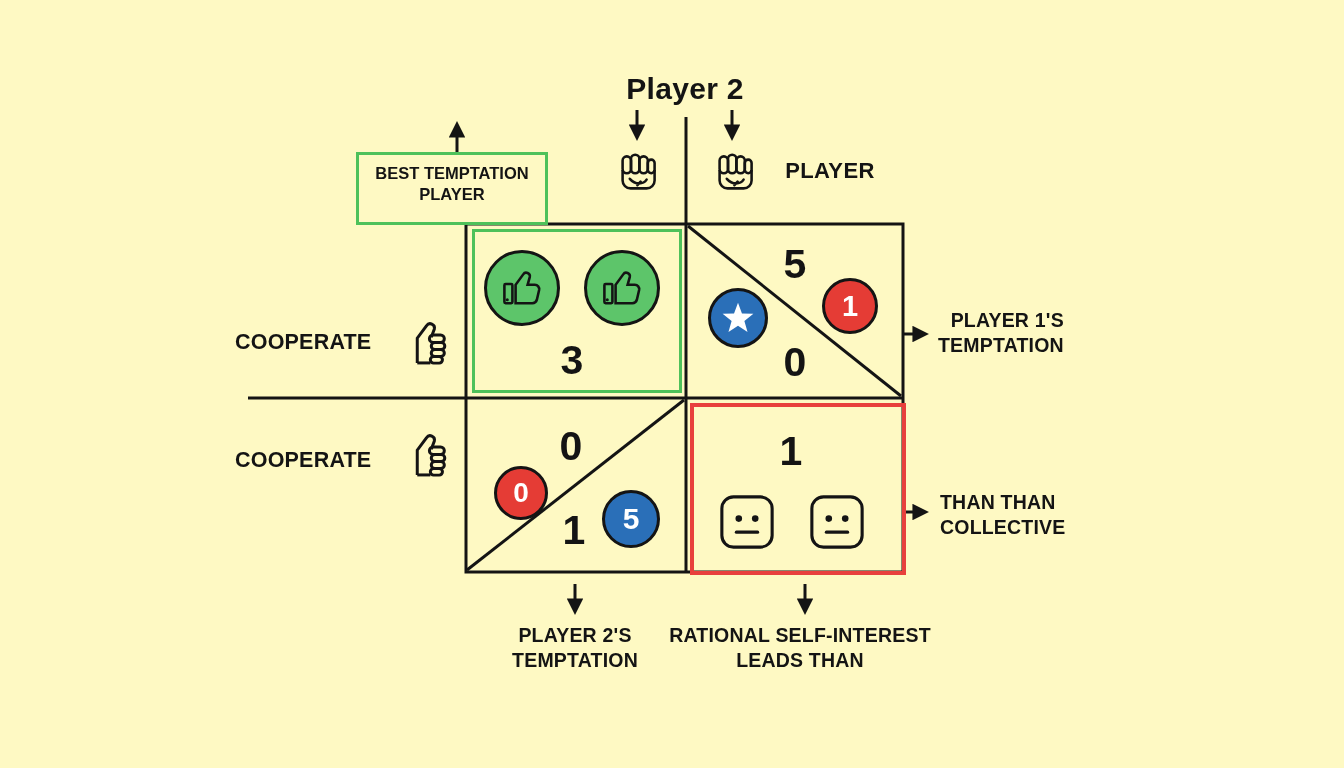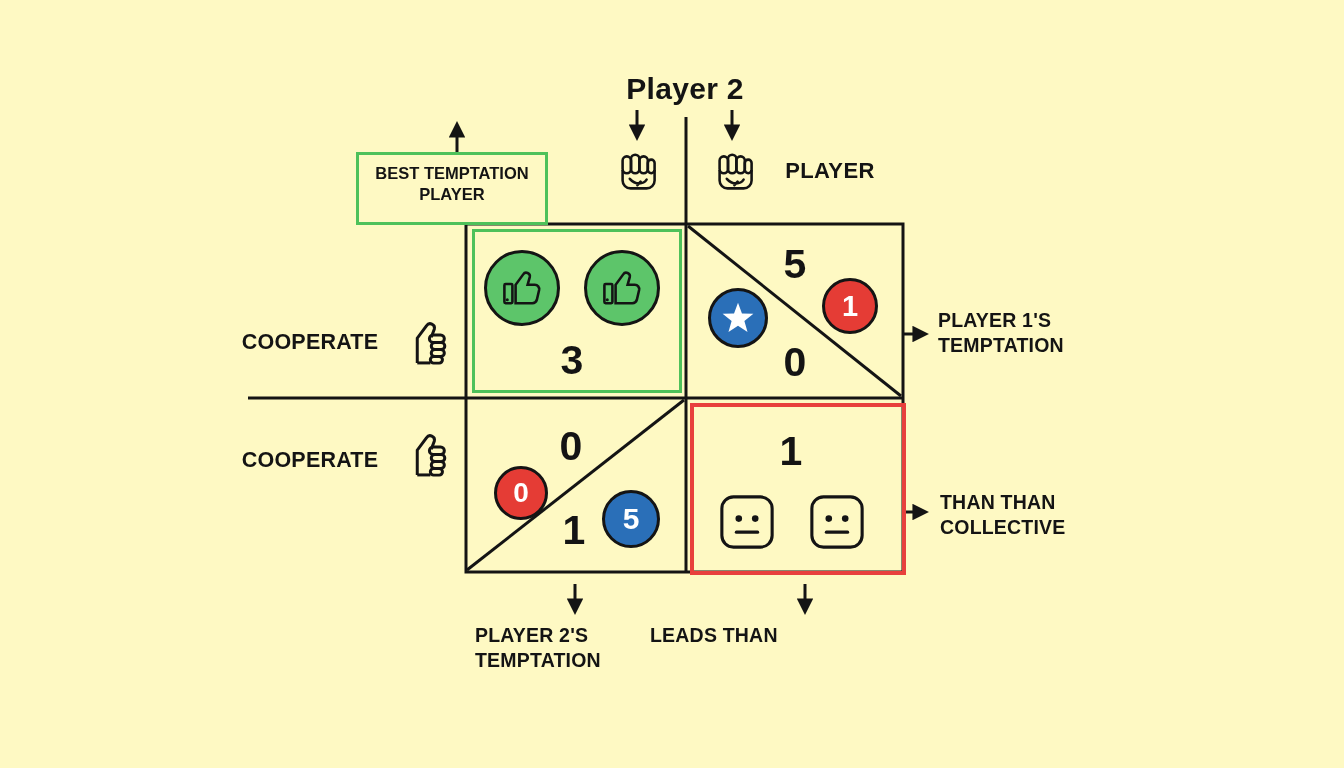--- a/index.html
+++ b/index.html
@@ -13,21 +13,21 @@
   .ink-thick{stroke:#141414;stroke-width:3.2;fill:none;}
 
   .title{left:600px;top:72px;width:170px;text-align:center;font-size:30px;letter-spacing:.3px;}
   .defect{left:770px;top:158px;width:120px;text-align:center;font-size:22px;letter-spacing:.4px;}
 
   .callout-box{
     left:356px;top:152px;width:186px;height:59px;border:3px solid #4ec15a;
     text-align:center;font-size:16.5px;line-height:20.5px;padding-top:8px;box-sizing:content-box;
   }
 
-  .row-label{width:150px;text-align:center;font-size:21.5px;letter-spacing:.2px;}
+  .row-label{width:150px;font-size:21.5px;letter-spacing:.2px;}
   .row-label-1{left:235px;top:330px;}
   .row-label-2{left:235px;top:448px;}
   .hand-icon{width:56px;height:58px;}
   .hand-1{left:393px;top:312px;}
   .hand-2{left:393px;top:424px;}
   .fist-icon{width:48px;height:52px;}
   .fist-1{left:613px;top:148px;}
   .fist-2{left:710px;top:148px;}
 
   .green-inner{left:472px;top:229px;width:204px;height:158px;border:3px solid #4ec15a;}
@@ -39,21 +39,21 @@
           display:flex;align-items:center;justify-content:center;}
   .thumb-circle{width:76px;height:76px;background:#5dc56a;}
   .badge{color:#fff;text-align:center;}
   .badge-red{background:#e53c35;}
   .badge-blue{background:#2a6fb8;}
 
   .face{width:58px;height:58px;}
 
   .side-label{font-size:19.5px;line-height:24.5px;letter-spacing:.2px;}
   .side-left{text-align:left;}
-  .side-center{text-align:left;}
+  .side-center{text-align:center;}
 </style>
 </head>
 <body>
 
 <div class="stage">
 
   <svg class="overlay" viewBox="0 0 1344 768">
     <defs>
       <marker id="ah" viewBox="0 0 10 10" refX="7" refY="5" markerWidth="5.5" markerHeight="5.5" orient="auto">
         <path d="M0 0 L10 5 L0 10 z" fill="#141414"></path>
@@ -175,30 +175,31 @@
   </div>
   <div class="abs face" style="left:808px;top:493px;">
     <svg viewBox="0 0 60 60" width="58" height="58">
       <rect x="4" y="4" width="52" height="52" rx="12" fill="#f2cd56" class="ink-thick"></rect>
       <circle cx="21.5" cy="26.5" r="3.4" fill="#141414"></circle>
       <circle cx="38.5" cy="26.5" r="3.4" fill="#141414"></circle>
       <path d="M19 40.5 h22" class="ink-thick" stroke-linecap="round"></path>
     </svg>
   </div>
 
-  <div class="abs side-label side-left" style="left:938px;top:308px;">
+  <div class="abs side-label side-left" style="left:938px;top:308px;text-align:right;">
     <div>PLAYER 1'S</div>
     <div>TEMPTATION</div>
   </div>
   <div class="abs side-label side-left" style="left:940px;top:490px;">
     <div>THAN THAN</div>
     <div>COLLECTIVE</div>
   </div>
 
   <div class="abs side-label side-center" style="left:475px;top:623px;width:200px;">
     <div>PLAYER 2'S</div>
     <div>TEMPTATION</div>
   </div>
   <div class="abs side-label side-center" style="left:650px;top:623px;width:300px;">
+    <div>RATIONAL SELF-INTEREST</div>
     <div>LEADS THAN</div>
   </div>
 
 </div>
 
 </body></html>

